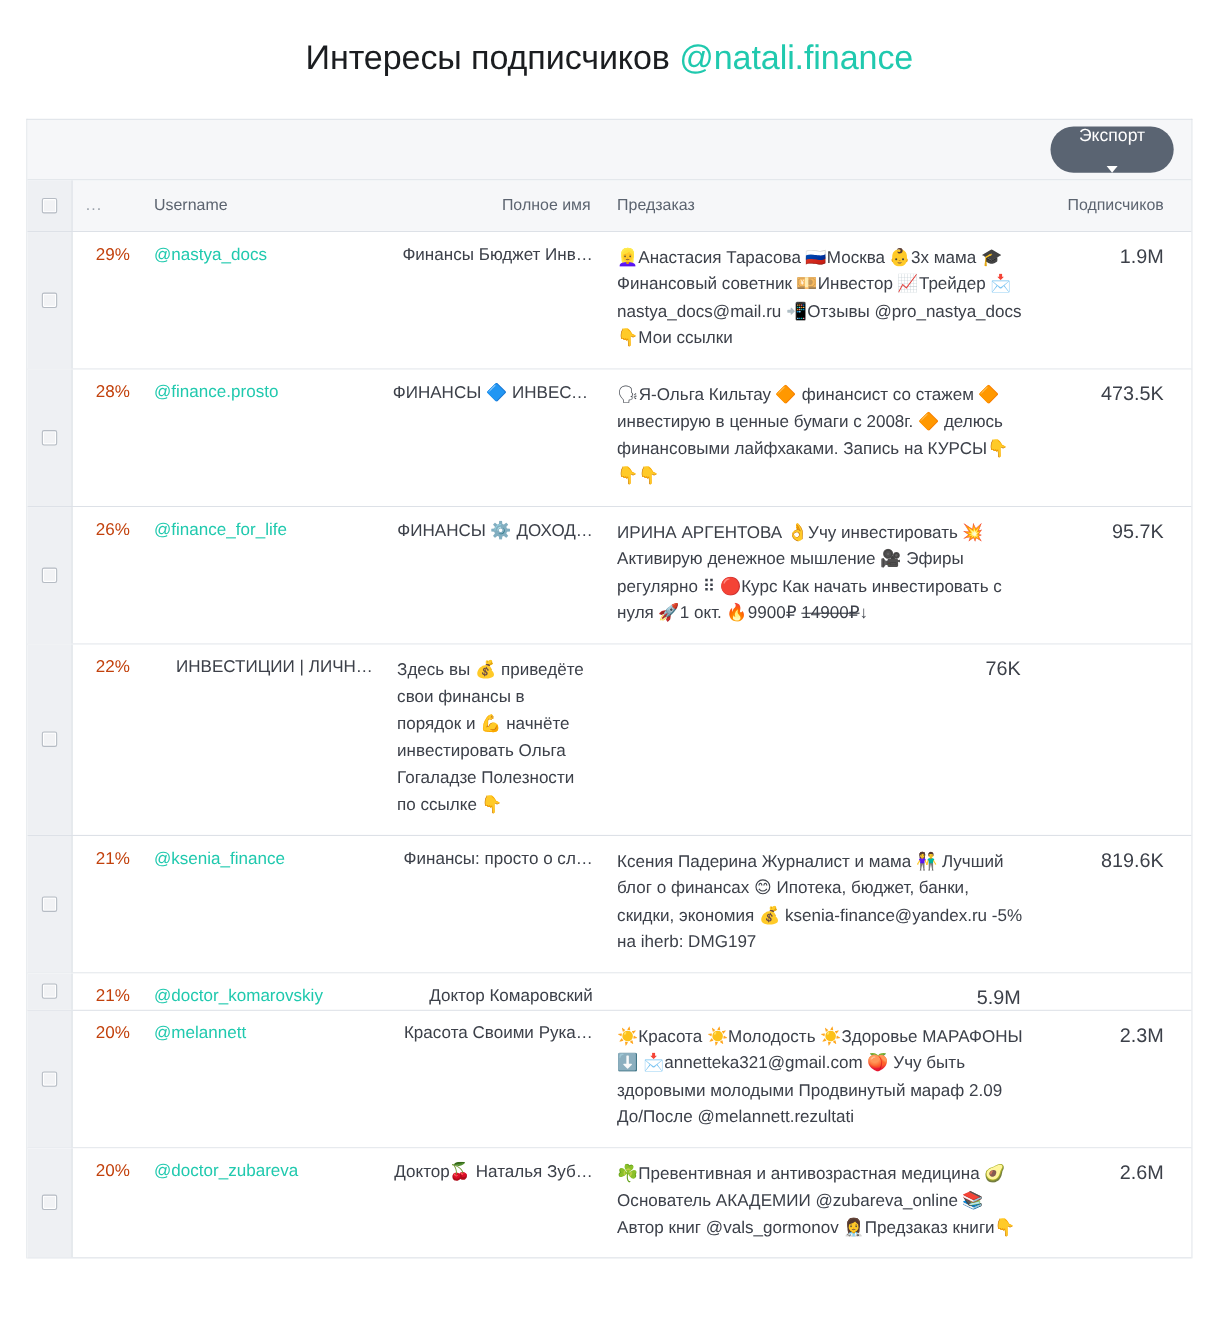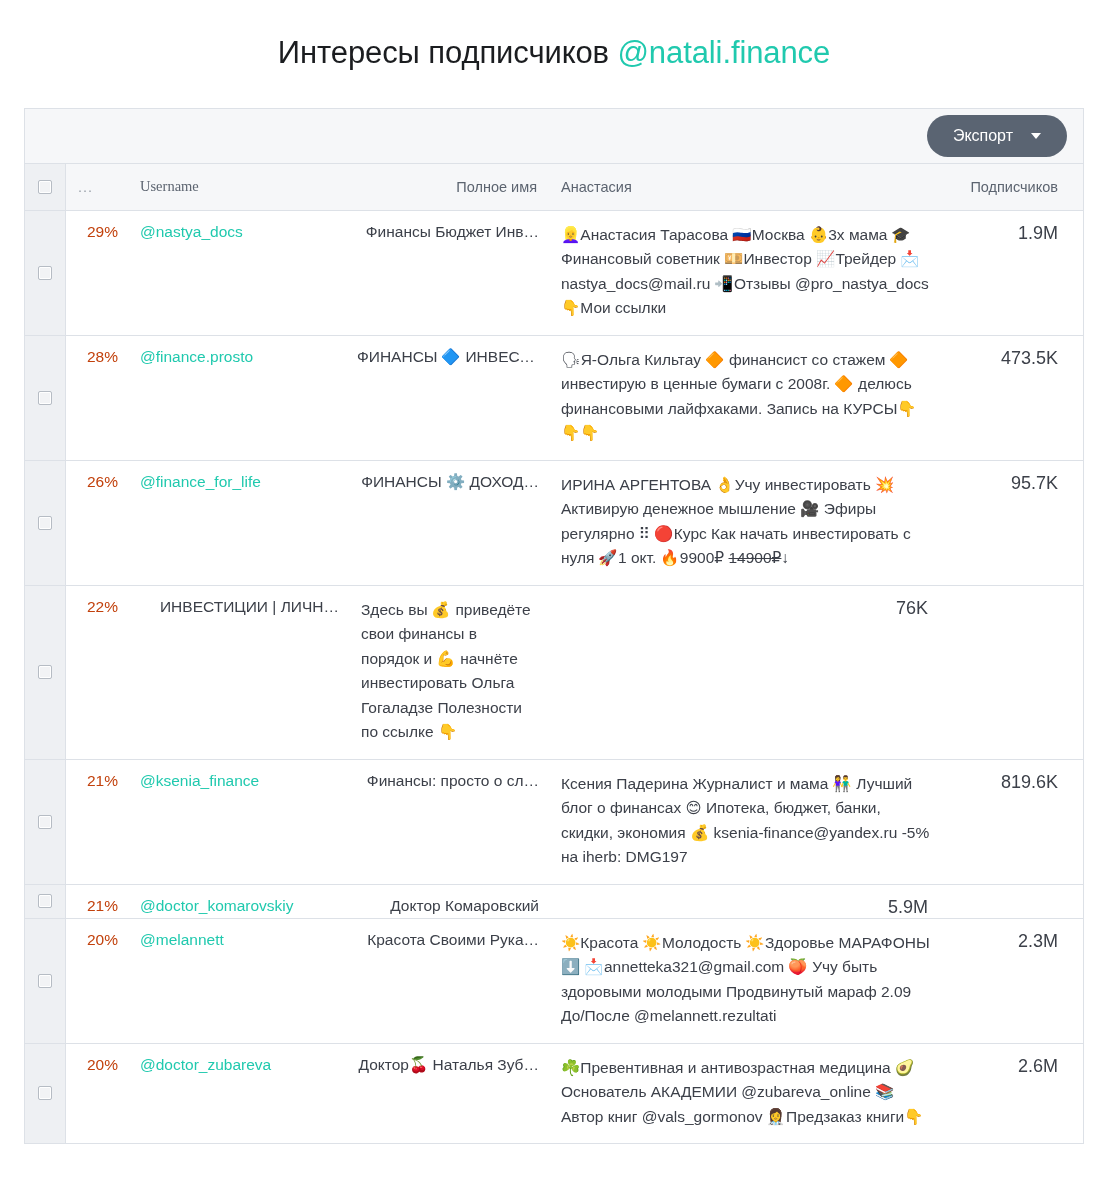--- a/index.html
+++ b/index.html
@@ -52,20 +52,21 @@
     border: none;
     border-radius: 22px;
     height: 42px;
     padding: 0 26px;
     font-size: 16px;
     font-family: inherit;
     display: flex;
     align-items: center;
     gap: 18px;
     cursor: pointer;
+    flex-direction: column;
   }
   .caret {
     width: 0; height: 0;
     border-left: 5px solid transparent;
     border-right: 5px solid transparent;
     border-top: 6px solid #ffffff;
     display: inline-block;
   }
 
   
@@ -80,21 +81,21 @@
   }
   .hdr-row > div {
     display: flex;
     align-items: center;
     font-size: 14.5px;
     color: #5c6470;
     padding: 0 10px;
   }
   .hdr-check { justify-content: center !important; padding: 0 !important; background: #eef0f3; border-right: 1px solid #dde1e7; }
   .hdr-dots  { justify-content: flex-start !important; color: #9aa1aa !important; letter-spacing: 1px; padding-left: 12px !important;}
-  .hdr-user  { justify-content: flex-start !important; padding-left: 18px !important; font-family: Liberation Serif, serif; }
+  .hdr-user  { justify-content: flex-start !important; padding-left: 18px !important; }
   .hdr-name  { justify-content: flex-end !important; }
   .hdr-desc  { justify-content: flex-start !important; padding-left: 14px !important; }
   .hdr-subs  { justify-content: flex-end !important; padding-right: 14px !important; }
 
   
   .body-row {
     background: #ffffff;
   }
   .cell-check {
     background: #eef0f3;
@@ -163,21 +164,21 @@
       </button>
     </div>
 
     <div class="grid-row hdr-row">
       <div class="hdr-check">
         <span class="chk"></span>
       </div>
       <div class="hdr-dots">...</div>
       <div class="hdr-user">Username</div>
       <div class="hdr-name">Полное имя</div>
-      <div class="hdr-desc">Анастасия</div>
+      <div class="hdr-desc">Предзаказ</div>
       <div class="hdr-subs">Подписчиков</div>
     </div>
 
     <div id="rows-container">
         <div class="grid-row body-row">
           <div class="cell-check">
             <span class="chk"></span>
           </div>
           <div class="cell-pct">29%</div>
           <div class="cell-user">@nastya_docs</div>

